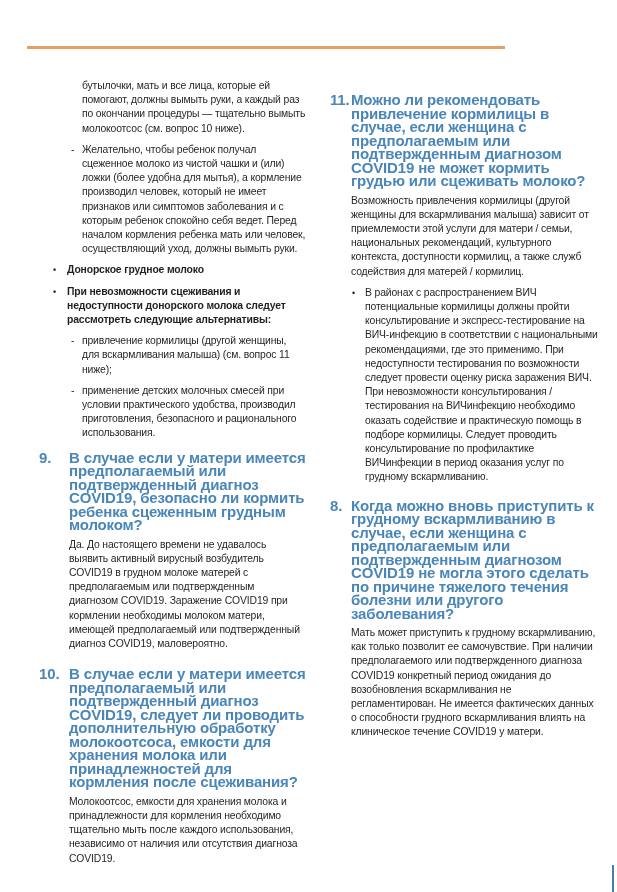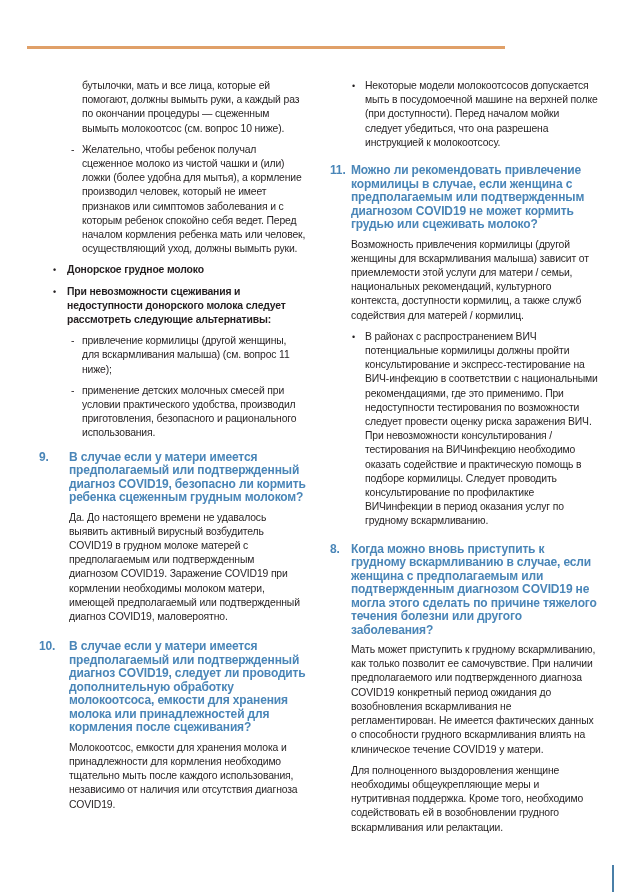--- a/index.html
+++ b/index.html
@@ -14,35 +14,35 @@
   .para { margin-bottom:7px; }
   .dash, .bullet { position:relative; }
   .dash { padding-left:34px; margin-bottom:7px; }
   .dash::before { content:"-"; position:absolute; left:23px; top:0; }
   .bullet { padding-left:19px; margin-bottom:7px; }
   .bullet::before { content:"•"; position:absolute; left:5px; top:0; font-size:9px; }
   .bullet.r { padding-left:14px; }
   .bullet.r::before { left:1px; }
   .ital { }
   .bi { font-weight:bold; }
-  .q { position:relative; padding-left:21px; color:#4a86b8; font-weight:bold; font-size:12px; line-height:13.5px; margin:16px 0 6px 0; }
+  .q { position:relative; padding-left:21px; color:#4a86b8; font-weight:bold; font-size:15px; line-height:13.5px; margin:16px 0 6px 0; }
   .q .num { position:absolute; left:-9px; top:0; }
   .q-right { padding-left:21px; }
   .q-right .num { left:0; }
   .ans { padding-left:21px; }
   .ans-r { padding-left:21px; }
 </style>
 </head>
 <body>
 
 <div class="top-rule"></div>
 
 <div class="col col-left">
   <p class="para" style="padding-left:34px">
-    <span>бутылочки, мать и все лица, которые ей помогают, должны вымыть руки, а каждый раз по окончании процедуры — сцеженным вымыть молокоотсос</span>
+    <span>бутылочки, мать и все лица, которые ей помогают, должны вымыть руки, а каждый раз по окончании процедуры — тщательно вымыть молокоотсос</span>
     <span class="ital">(см. вопрос 10 ниже).</span>
   </p>
   <p class="dash">Желательно, чтобы ребенок получал сцеженное молоко из чистой чашки и (или) ложки (более удобна для мытья), а кормление производил человек, который не имеет признаков или симптомов заболевания и с которым ребенок спокойно себя ведет. Перед началом кормления ребенка мать или человек, осуществляющий уход, должны вымыть руки.</p>
 
   <p class="bullet bi">Донорское грудное молоко</p>
 
   <p class="bullet bi">При невозможности сцеживания и недоступности донорского молока следует рассмотреть следующие альтернативы:</p>
   <p class="dash">
     <span>привлечение кормилицы (другой женщины, для вскармливания малыша)</span>
     <span class="ital">(см. вопрос 11 ниже);</span>
@@ -57,30 +57,28 @@
 
   <div class="q">
     <span class="num">10.</span>
     <span>В случае если у матери имеется предполагаемый или подтвержденный диагноз COVID19, следует ли проводить дополнительную обработку молокоотсоса, емкости для хранения молока или принадлежностей для кормления после сцеживания?</span>
   </div>
   <p class="para ans">Молокоотсос, емкости для хранения молока и принадлежности для кормления необходимо тщательно мыть после каждого использования, независимо от наличия или отсутствия диагноза COVID19.</p>
 
 </div>
 
 <div class="col col-right">
-  <p class="bullet r" style="margin-left:21px">Некоторые модели молокоотсосов допускается мыть в посудомоечной машине на верхней полке (при доступности). Перед началом мойки следует убедиться, что она разрешена инструкцией к молокоотсосу.</p>
 
   <div class="q q-right" style="margin-top:14px">
     <span class="num">11.</span>
     <span>Можно ли рекомендовать привлечение кормилицы в случае, если женщина с предполагаемым или подтвержденным диагнозом COVID19 не может кормить грудью или сцеживать молоко?</span>
   </div>
   <p class="para ans-r">Возможность привлечения кормилицы (другой женщины для вскармливания малыша) зависит от приемлемости этой услуги для матери / семьи, национальных рекомендаций, культурного контекста, доступности кормилиц, а также служб содействия для матерей / кормилиц.</p>
   <p class="bullet r" style="margin-left:21px">В районах с распространением ВИЧ потенциальные кормилицы должны пройти консультирование и экспресс-тестирование на ВИЧ-инфекцию в соответствии с национальными рекомендациями, где это применимо. При недоступности тестирования по возможности следует провести оценку риска заражения ВИЧ. При невозможности консультирования / тестирования на ВИЧинфекцию необходимо оказать содействие и практическую помощь в подборе кормилицы. Следует проводить консультирование по профилактике ВИЧинфекции в период оказания услуг по грудному вскармливанию.</p>
 
   <div class="q q-right" style="margin-top:14px">
     <span class="num">8.</span>
     <span>Когда можно вновь приступить к грудному вскармливанию в случае, если женщина с предполагаемым или подтвержденным диагнозом COVID19 не могла этого сделать по причине тяжелого течения болезни или другого заболевания?</span>
   </div>
   <p class="para ans-r">Мать может приступить к грудному вскармливанию, как только позволит ее самочувствие. При наличии предполагаемого или подтвержденного диагноза COVID19 конкретный период ожидания до возобновления вскармливания не регламентирован. Не имеется фактических данных о способности грудного вскармливания влиять на клиническое течение COVID19 у матери.</p>
-  <p class="para ans-r">Для полноценного выздоровления женщине необходимы общеукрепляющие меры и нутритивная поддержка. Кроме того, необходимо содействовать ей в возобновлении грудного вскармливания или релактации.</p>
 </div>
 
 <div class="page-rule"></div>
 
 </body></html>

